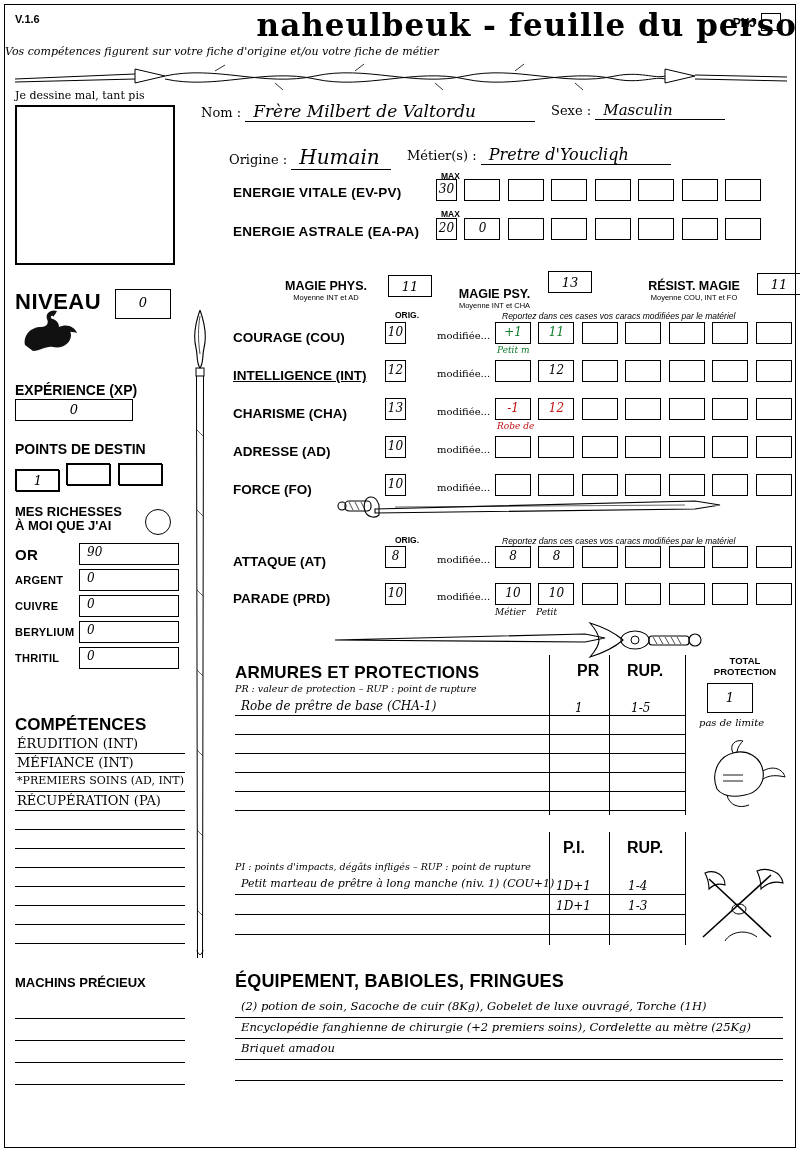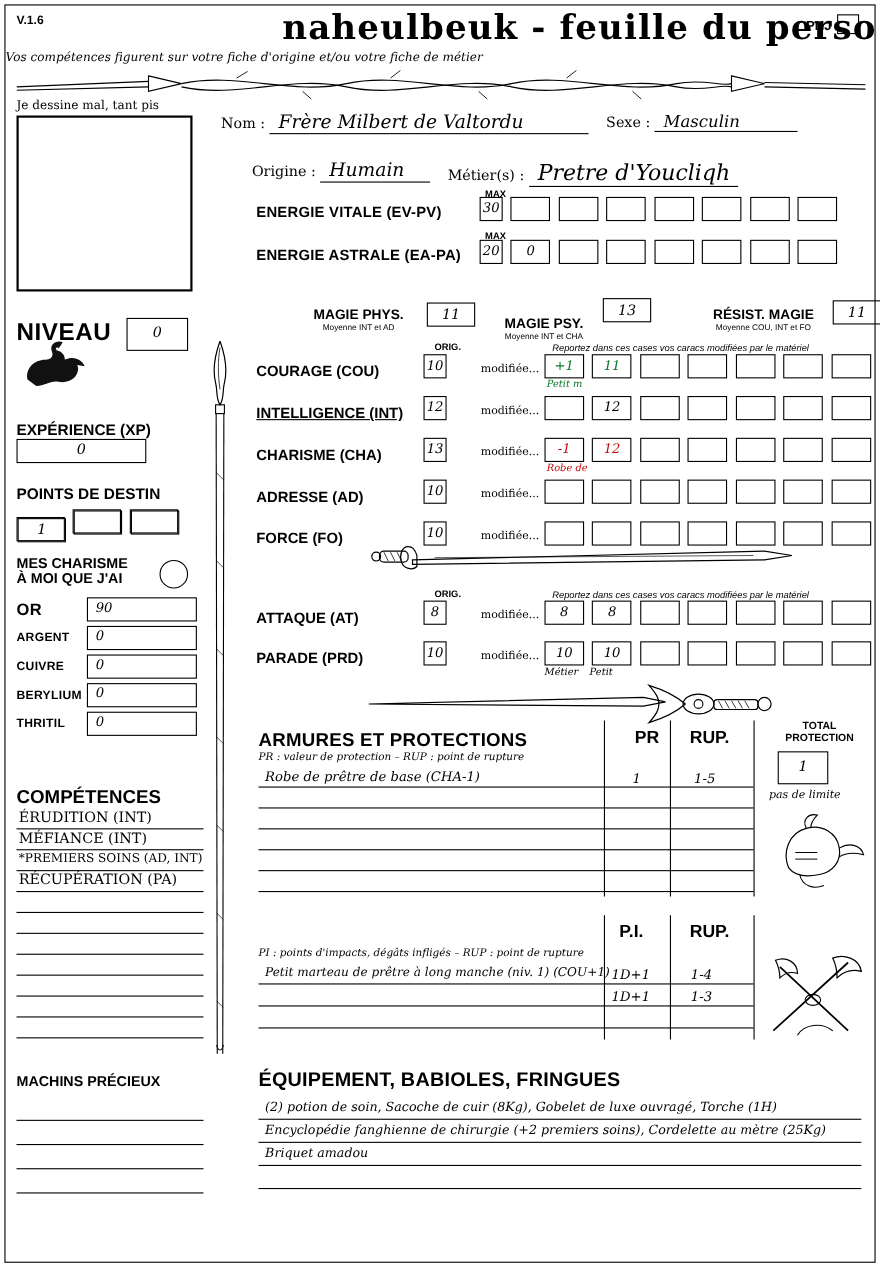--- a/index.html
+++ b/index.html
@@ -162,21 +162,21 @@
   </div>
 
   <div class="pdd-lbl">POINTS DE DESTIN</div>
   <div class="pdd-row">
     <span><span class="hw" style="display:block;text-align:center;padding-top:2px;">1</span></span>
     <span><span class="hw" style="display:block;text-align:center;padding-top:2px;"></span></span>
     <span><span class="hw" style="display:block;text-align:center;padding-top:2px;"></span></span>
   </div>
 
   <div class="rich-lbl">
-    <div>MES CHARISME</div>
+    <div>MES RICHESSES</div>
     <div>À MOI QUE J'AI</div>
   </div>
   <div class="coin"></div>
 
   <div class="money">
     <div class="money-row or">
       <span class="mlbl">OR</span>
       <span class="mbox"></span>
       <span class="mval hand">90</span>
     </div>
@@ -260,25 +260,25 @@
   <div class="idrow lbl-sm" style="left:196px; top:96px;">
     <span>Nom :</span>
     <span class="uline" style="width:290px; padding-left:8px;"><span class="hand" style="font-size:17px;">Frère Milbert de Valtordu</span></span>
   </div>
   <div class="idrow lbl-sm" style="left:546px; top:96px;">
     <span>Sexe :</span>
     <span class="uline" style="width:130px; padding-left:8px;"><span class="hand" style="font-size:15px;">Masculin</span></span>
   </div>
   <div class="idrow lbl-sm" style="left:224px; top:140px;">
     <span>Origine :</span>
-    <span class="uline" style="width:100px; padding-left:8px;"><span class="hand" style="font-size:17px;text-align:center;">Humain</span></span>
+    <span class="uline" style="width:100px; padding-left:8px;"><span class="hand" style="font-size:20px;text-align:center;">Humain</span></span>
   </div>
   <div class="idrow lbl-sm" style="left:402px; top:140px;">
     <span>Métier(s) :</span>
-    <span class="uline" style="width:190px; padding-left:8px;"><span class="hand" style="font-size:20px;">Pretre d'Youcliqh</span></span>
+    <span class="uline" style="width:190px; padding-left:8px;"><span class="hand" style="font-size:16px;">Pretre d'Youcliqh</span></span>
   </div>
 
   <div class="maxlbl" style="left:436px; top:166px;">MAX</div>
   <div class="enr-lbl" style="left:228px; top:180px;">ENERGIE VITALE (EV-PV)</div>
   <div class="cellrow" style="left:431px; top:174px;">
     <span class="cell wide"><span class="cv">30</span></span>
     <span class="cell"></span>
     <span class="cell"></span>
     <span class="cell"></span>
     <span class="cell"></span>

